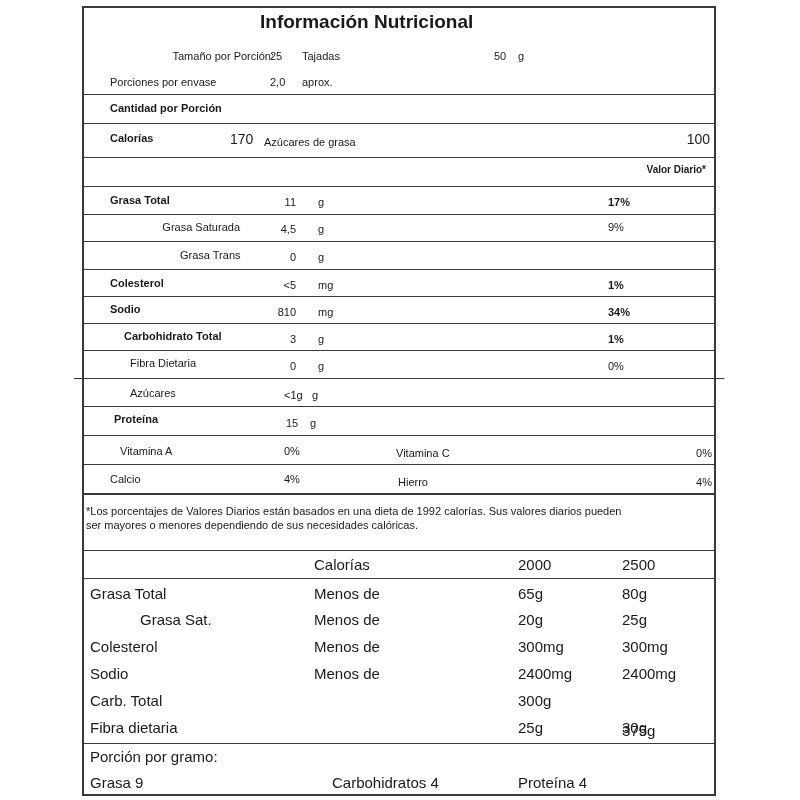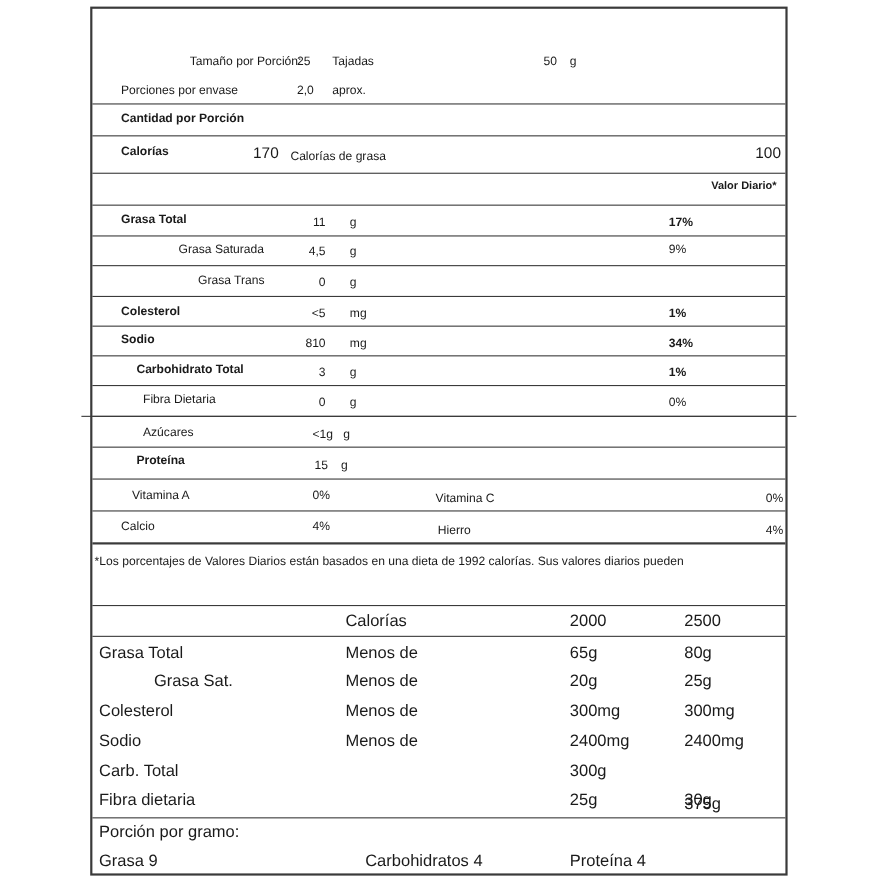--- a/index.html
+++ b/index.html
@@ -14,38 +14,39 @@
   .s14 { font-size:14px; }
   .s15 { font-size:15px; }
   .title { font-size:19px; font-weight:bold; }
   .stray { position:absolute; height:0; border-top:1.5px solid #3a3a3a; }
 </style>
 </head>
 <body>
 
 <div class="frame">
 
+  <div class="t title" style="left:176px;top:3px;">Información Nutricional</div>
 
   <div class="t s11" style="right:440px;top:42px;">Tamaño por Porción:</div>
   <div class="t s11" style="left:186px;top:42px;">25</div>
   <div class="t s11" style="left:218px;top:42px;">Tajadas</div>
   <div class="t s11" style="left:410px;top:42px;">50</div>
   <div class="t s11" style="left:434px;top:42px;">g</div>
 
   <div class="t s11" style="left:26px;top:68px;">Porciones por envase</div>
   <div class="t s11" style="left:186px;top:68px;">2,0</div>
   <div class="t s11" style="left:218px;top:68px;">aprox.</div>
 
   <div class="hline" style="top:86px;"></div>
   <div class="t s11 b" style="left:26px;top:94px;">Cantidad por Porción</div>
 
   <div class="hline" style="top:115px;"></div>
   <div class="t s11 b" style="left:26px;top:124px;">Calorías</div>
   <div class="t s14" style="left:146px;top:123px;">170</div>
-  <div class="t s11" style="left:180px;top:128px;">Calorías de grasa</div>
+  <div class="t s11" style="left:180px;top:128px;">Azúcares de grasa</div>
   <div class="t s14" style="right:4px;top:123px;">100</div>
 
   <div class="hline" style="top:149px;"></div>
   <div class="t b" style="right:8px;top:156px;font-size:10px;">Valor Diario*</div>
 
   <div class="hline" style="top:178px;"></div>
 
   <div class="t s11 b" style="left:26px;top:186px;">Grasa Total</div>
   <div class="t s11" style="right:418px;top:188px;">11</div>
   <div class="t s11" style="left:234px;top:188px;">g</div>
@@ -86,38 +87,39 @@
   <div class="t s11" style="right:418px;top:352px;">0</div>
   <div class="t s11" style="left:234px;top:352px;">g</div>
   <div class="t s11" style="left:524px;top:352px;">0%</div>
   <div class="hline" style="top:370px;"></div>
 
   <div class="t s11" style="left:46px;top:379px;">Azúcares</div>
   <div class="t s11" style="left:200px;top:381px;">&lt;1g</div>
   <div class="t s11" style="left:228px;top:381px;">g</div>
   <div class="hline" style="top:398px;"></div>
 
-  <div class="t s11 b" style="left:26px;top:405px;padding-left:14px;">Proteína</div>
+  <div class="t s11 b" style="left:16px;top:405px;padding-left:14px;">Proteína</div>
   <div class="t s11" style="left:202px;top:409px;">15</div>
   <div class="t s11" style="left:226px;top:409px;">g</div>
   <div class="hline" style="top:427px;"></div>
 
   <div class="t s11" style="left:36px;top:437px;">Vitamina A</div>
   <div class="t s11" style="left:200px;top:437px;">0%</div>
   <div class="t s11" style="left:312px;top:439px;">Vitamina C</div>
   <div class="t s11" style="right:2px;top:439px;">0%</div>
   <div class="hline" style="top:456px;"></div>
 
   <div class="t s11" style="left:26px;top:465px;">Calcio</div>
   <div class="t s11" style="left:200px;top:465px;">4%</div>
   <div class="t s11" style="left:314px;top:468px;">Hierro</div>
   <div class="t s11" style="right:2px;top:468px;">4%</div>
   <div class="hline" style="top:485px;border-top-width:2px;"></div>
 
   <div class="t s11" style="left:2px;top:497px;">*Los porcentajes de Valores Diarios están basados en una dieta de 1992 calorías. Sus valores diarios pueden</div>
+  <div class="t s11" style="left:2px;top:511px;">ser mayores o menores dependiendo de sus necesidades calóricas.</div>
   <div class="hline" style="top:542px;"></div>
 
   <div class="t s15" style="left:230px;top:548px;">Calorías</div>
   <div class="t s15" style="left:434px;top:548px;">2000</div>
   <div class="t s15" style="left:538px;top:548px;">2500</div>
   <div class="hline" style="top:570px;"></div>
 
   <div class="t s15" style="left:6px;top:577px;">Grasa Total</div>
   <div class="t s15" style="left:230px;top:577px;">Menos de</div>
   <div class="t s15" style="left:434px;top:577px;">65g</div>

